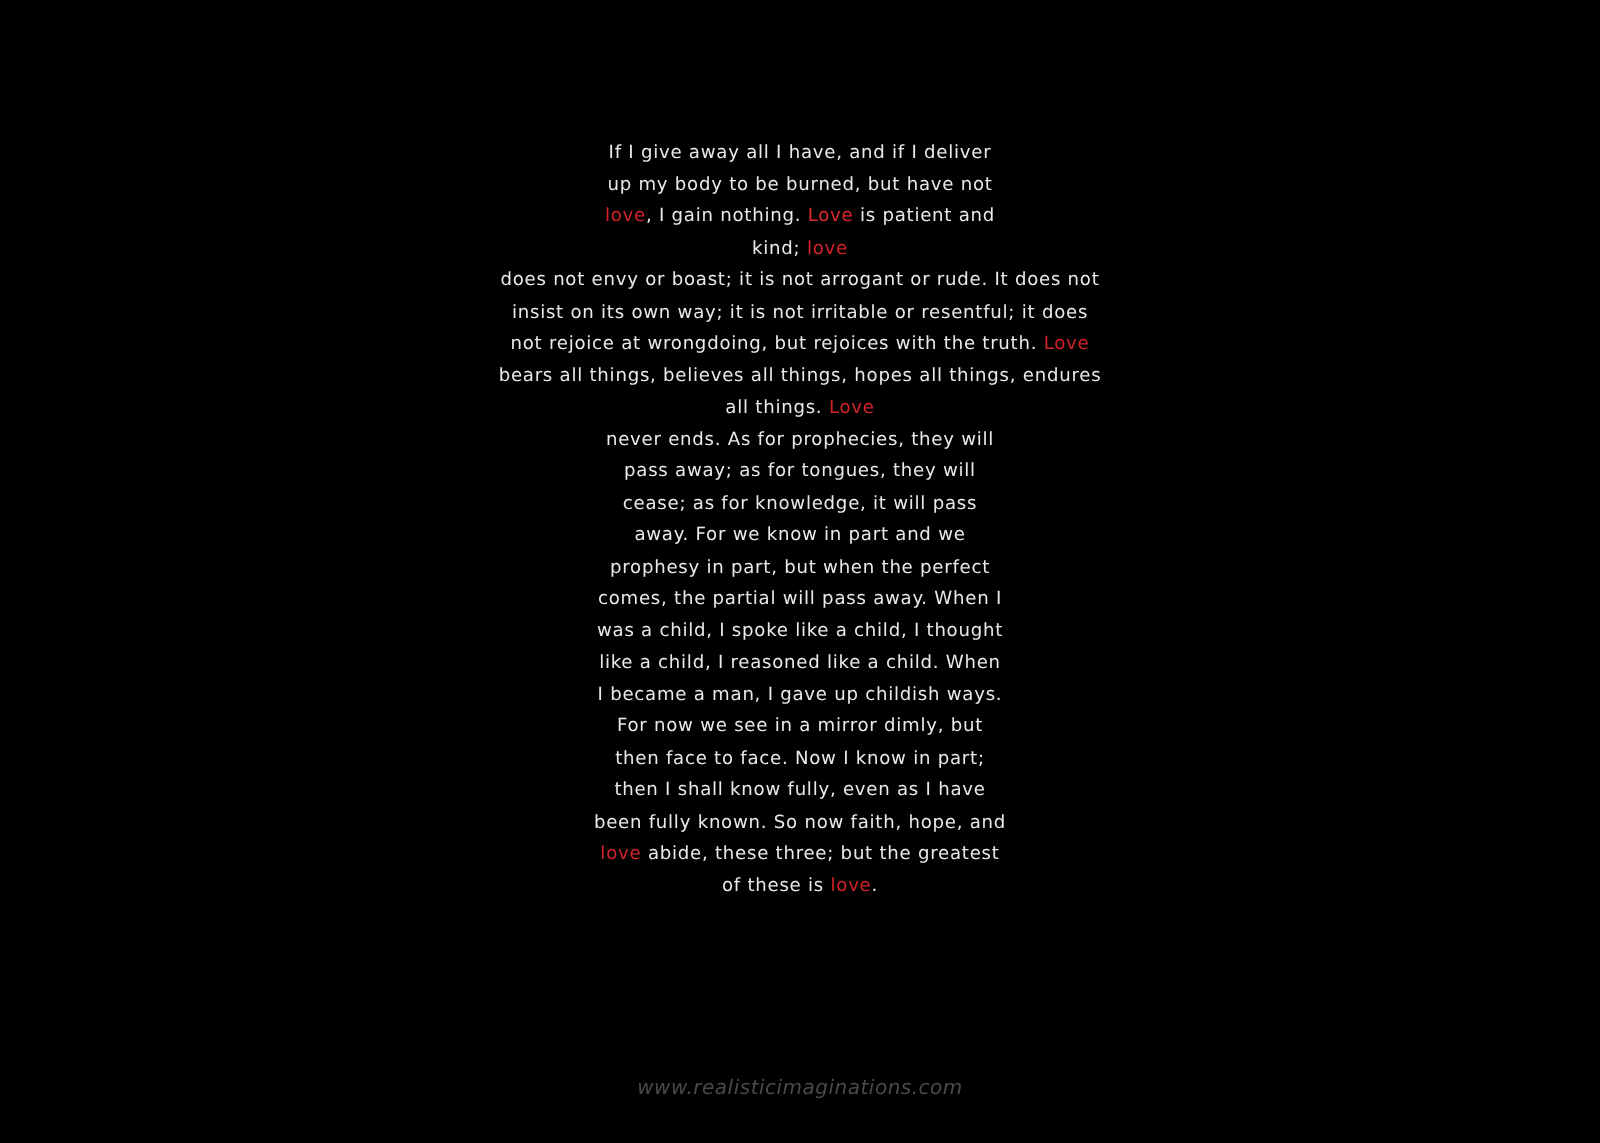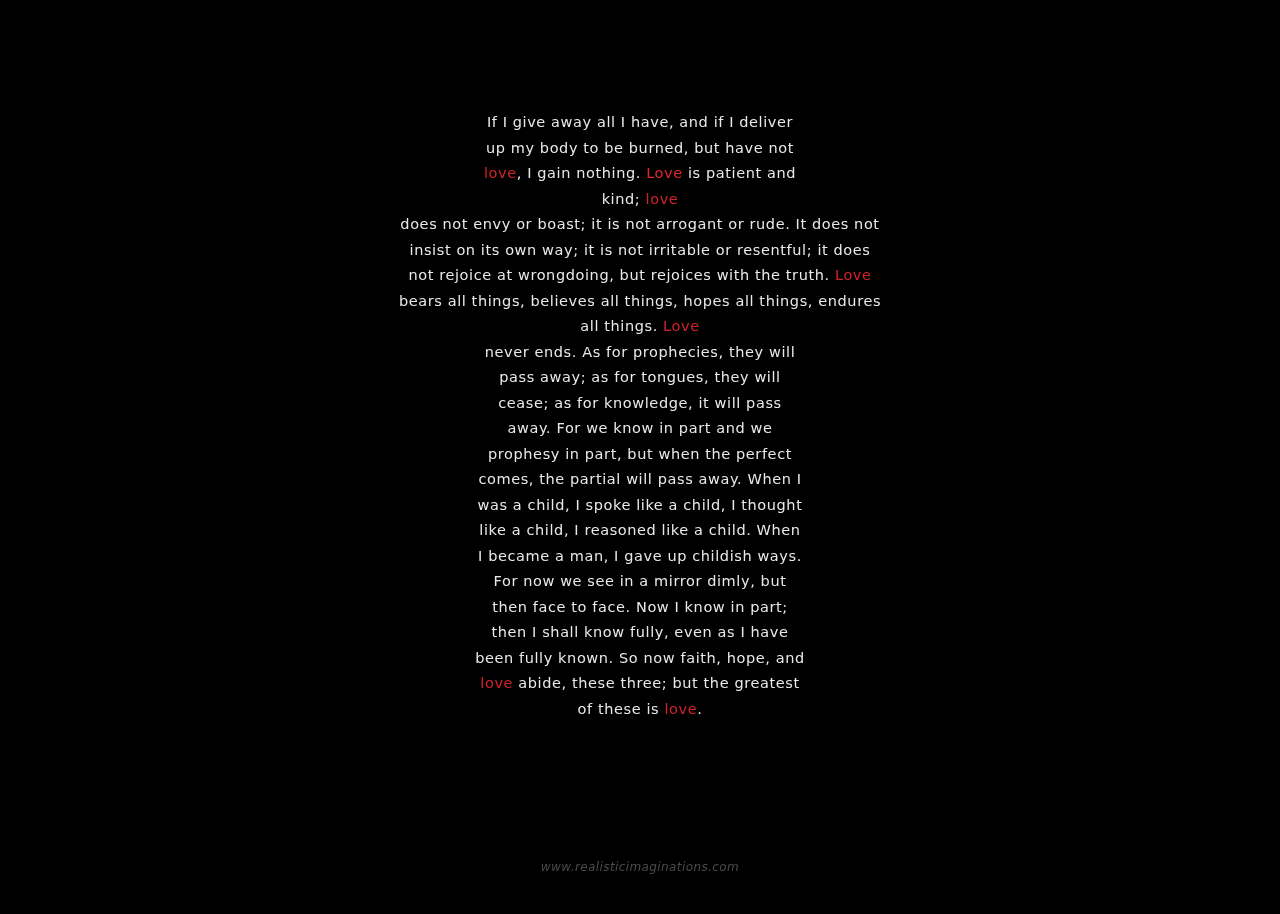--- a/index.html
+++ b/index.html
@@ -49,21 +49,21 @@
     margin-top: 2px;
   }
   .watermark {
     position: absolute;
     left: 50%;
     transform: translateX(-50%);
     top: 860px;
     width: 400px;
     text-align: center;
     font-family: "DejaVu Sans", sans-serif;
-    font-size: 12px;
+    font-size: 16px;
     letter-spacing: 0.4px;
     color: #4a4a4a;
     font-style: italic;
   }
 </style>
 </head>
 <body>
 
 <div id="canvas">
 

